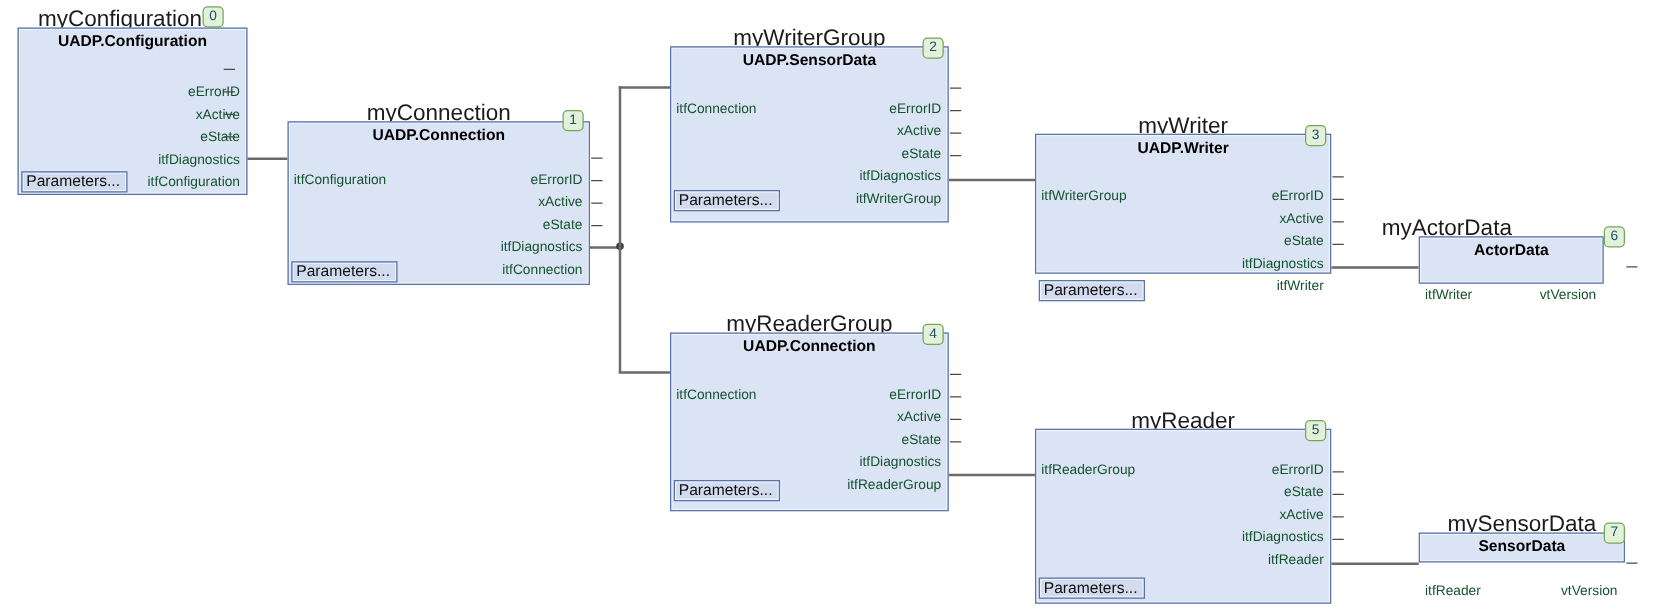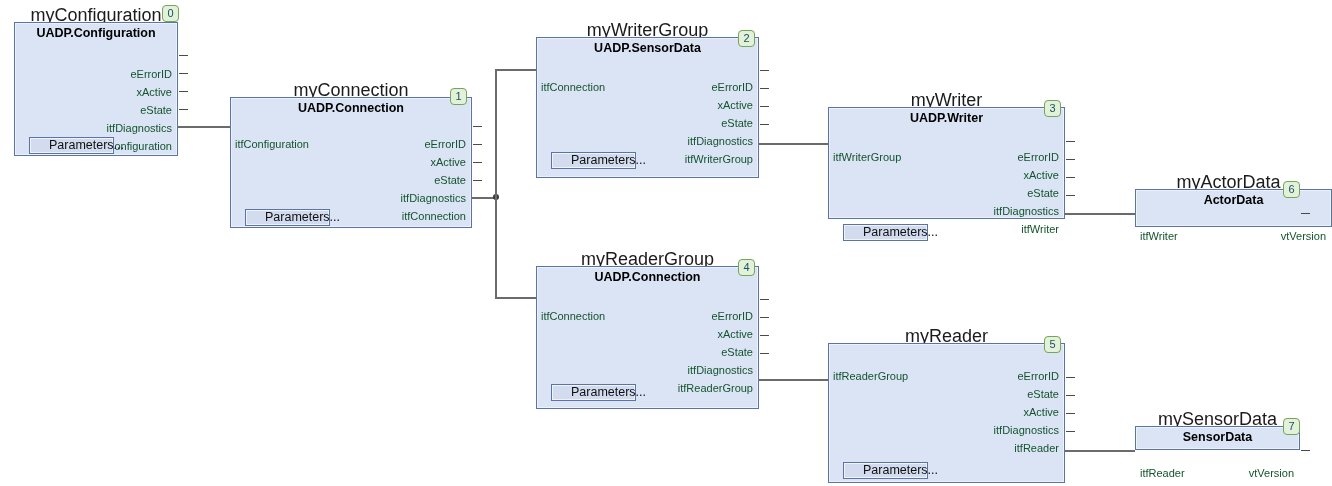--- a/index.html
+++ b/index.html
@@ -102,24 +102,23 @@
   .pin.out { right: 5px; text-align: right; }
 
   .params-btn {
     position: absolute;
     box-sizing: border-box;
     background: #d3dcee;
     border: 1px solid #5a74a8;
     box-shadow: inset 0 0 0 1px #f0f3fa;
     font-size: 12.5px;
     line-height: 15px;
-    padding: 0 19px;
+    padding: 0 3px;
     color: #101010;
     white-space: nowrap;
-    margin-left: 12px;
   }
 </style>
 </head>
 <body>
 
 <div id="canvas">
 
   <div class="wire h" style="left:178px; top:126px; width:52px;"></div>
 
   <div class="wire h" style="left:472px; top:197px; width:26px;"></div>
@@ -130,21 +129,21 @@
 
   <div class="wire h" style="left:759px; top:143px; width:69px;"></div>
 
   <div class="wire h" style="left:1065px; top:213px; width:70px;"></div>
 
   <div class="wire h" style="left:759px; top:379px; width:69px;"></div>
 
   <div class="wire h" style="left:1065px; top:450px; width:70px;"></div>
 
   <div class="fb-instance" style="left:14px; width:164px; top:5px;">myConfiguration</div>
-  <div class="fb" style="left:14px; top:22px; width:164px; height:134px;">
+  <div class="fb" style="left:14px; top:22px; width:184px; height:134px;">
     <div class="fb-title">UADP.Configuration</div>
     <div class="pins">
       <div class="pin out" style="top:27px;">eErrorID</div>
       <div class="pin out" style="top:45px;">xActive</div>
       <div class="pin out" style="top:63px;">eState</div>
       <div class="pin out" style="top:81px;">itfDiagnostics</div>
       <div class="pin out" style="top:99px;">itfConfiguration</div>
     </div>
     <div class="params-btn" style="left:2px; top:114px; width:85px;">Parameters...</div>
   </div>
@@ -204,22 +203,22 @@
       <div class="pin out" style="top:97px;">itfWriter</div>
     </div>
     <div class="params-btn" style="left:2px; top:116px; width:85px;">Parameters...</div>
   </div>
   <div class="fb-badge" style="left:1044px; top:100px;">3</div>
   <div class="stub" style="left:1066px; top:141px;"></div>
   <div class="stub" style="left:1066px; top:159px;"></div>
   <div class="stub" style="left:1066px; top:177px;"></div>
   <div class="stub" style="left:1066px; top:195px;"></div>
 
-  <div class="fb-instance" style="left:1146px; width:165px; top:172px;">myActorData</div>
-  <div class="fb" style="left:1135px; top:189px; width:197px; height:38px;">
+  <div class="fb-instance" style="left:1075px; width:165px; top:172px;">myActorData</div>
+  <div class="fb" style="left:1135px; top:189px; width:148px; height:38px;">
     <div class="fb-title">ActorData</div>
     <div class="pins">
       <div class="pin in" style="top:22px;">itfWriter</div>
       <div class="pin out" style="top:22px;">vtVersion</div>
     </div>
   </div>
   <div class="fb-badge" style="left:1283px; top:181px;">6</div>
   <div class="stub" style="left:1301px; top:213px;"></div>
 
   <div class="fb-instance" style="left:536px; width:223px; top:249px;">myReaderGroup</div>

